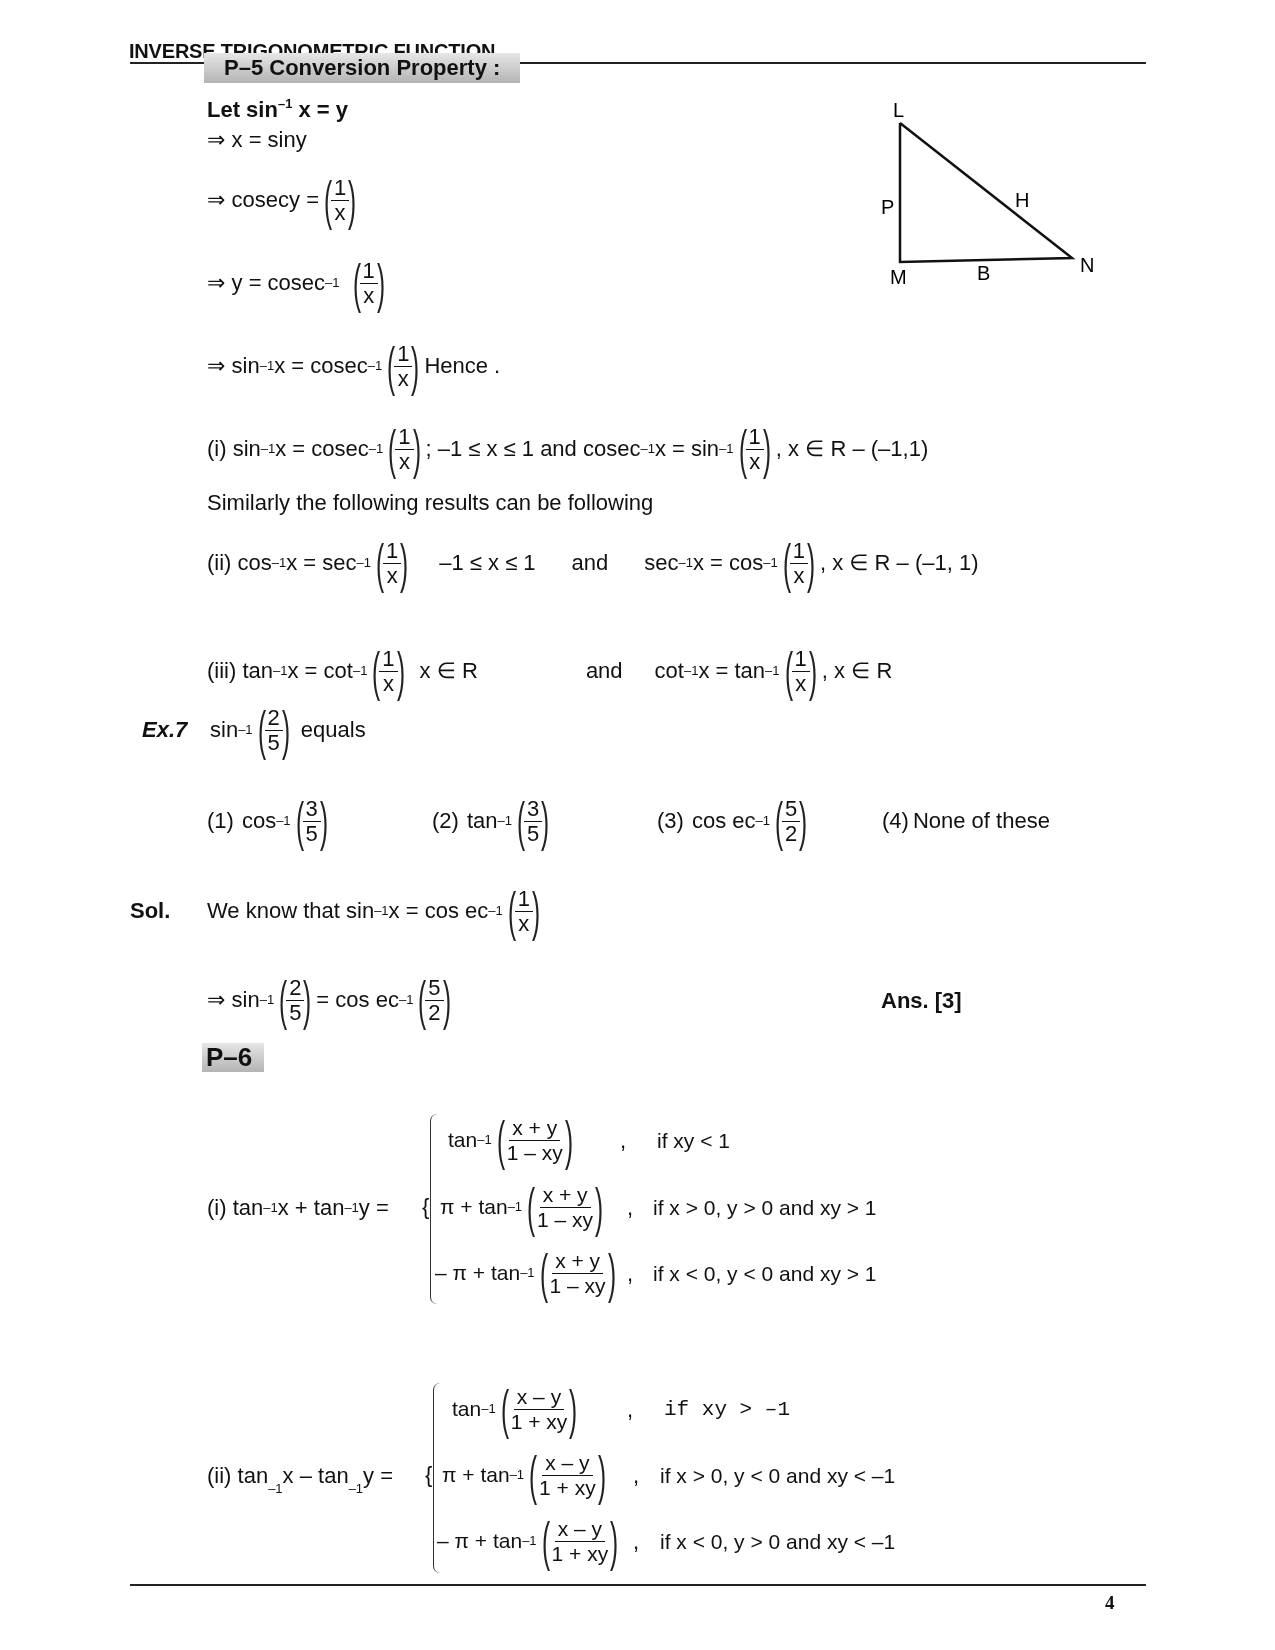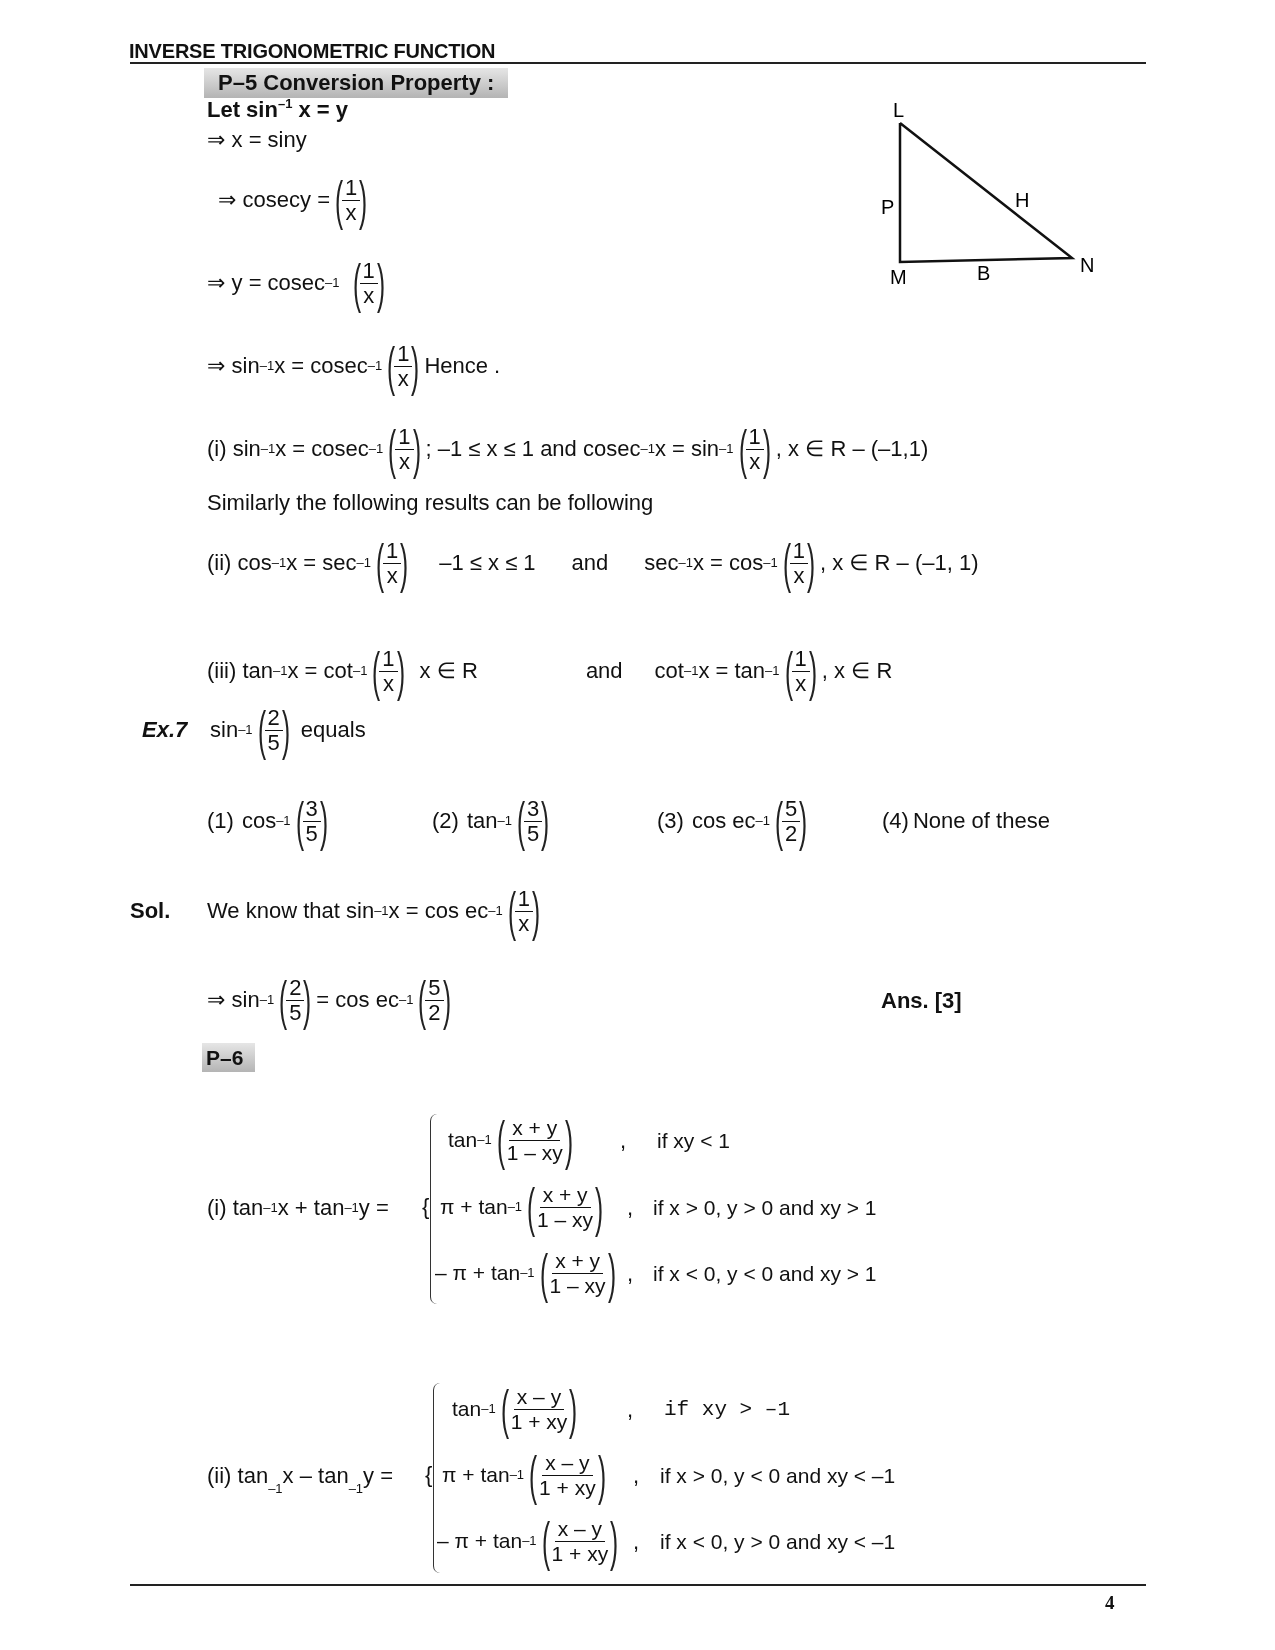--- a/index.html
+++ b/index.html
@@ -23,28 +23,28 @@
   .brace{position:absolute;border-left:1.6px solid #333;border-top-left-radius:10px;border-bottom-left-radius:10px;width:6px;}
   .brace-mid{position:absolute;font-size:22px;}
   .pw{font-size:21px;}
 </style>
 </head>
 <body>
 
 <div class="abs hdr">INVERSE TRIGONOMETRIC FUNCTION</div>
 <div class="rule" style="top:62px;"></div>
 
-<div class="abs pbox t" style="left:204px;top:68px;height:30px;line-height:30px;padding:0 14px;font-size:22px;">P–5 Conversion Property :</div>
+<div class="abs pbox t" style="left:204px;top:53px;height:30px;line-height:30px;padding:0 20px;font-size:22px;">P–5 Conversion Property :</div>
 
 <div class="abs t" style="left:207px;top:97px;font-weight:bold;">
   <span>Let sin</span><sup>–1</sup><span> x = y</span>
 </div>
 <div class="abs t" style="left:207px;top:127px;">⇒ x = siny</div>
 
-<div class="row" style="left:218px;top:172px;height:56px;text-align:center;">
+<div class="row" style="left:207px;top:172px;height:56px;text-align:center;">
   <span>⇒ cosecy = </span>
   <span class="par">
       <span class="l">(</span>
       <span class="frac">
         <span class="n">1</span>
         <span class="d">x</span>
       </span>
       <span class="r">)</span>
     </span>
 </div>
@@ -281,21 +281,21 @@
       <span class="l">(</span>
       <span class="frac">
         <span class="n">5</span>
         <span class="d">2</span>
       </span>
       <span class="r">)</span>
     </span>
 </div>
 <div class="abs t b" style="left:881px;top:988px;">Ans. [3]</div>
 
-<div class="abs pbox t" style="left:202px;top:1043px;height:29px;line-height:29px;padding:0 12px 0 4px;font-size:21px;">P–6</div>
+<div class="abs pbox t" style="left:202px;top:1043px;height:29px;line-height:29px;padding:0 12px 0 4px;font-size:26px;">P–6</div>
 
 <div class="row" style="left:207px;top:1195px;height:26px;">
   <span>(i) tan</span>
     <sup>–1</sup>
     <span> x + tan</span>
     <sup>–1</sup>
     <span> y = </span>
 </div>
 <div class="brace" style="left:430px;top:1114px;height:190px;"></div>
 <div class="brace-mid" style="left:422px;top:1194px;">{</div>

